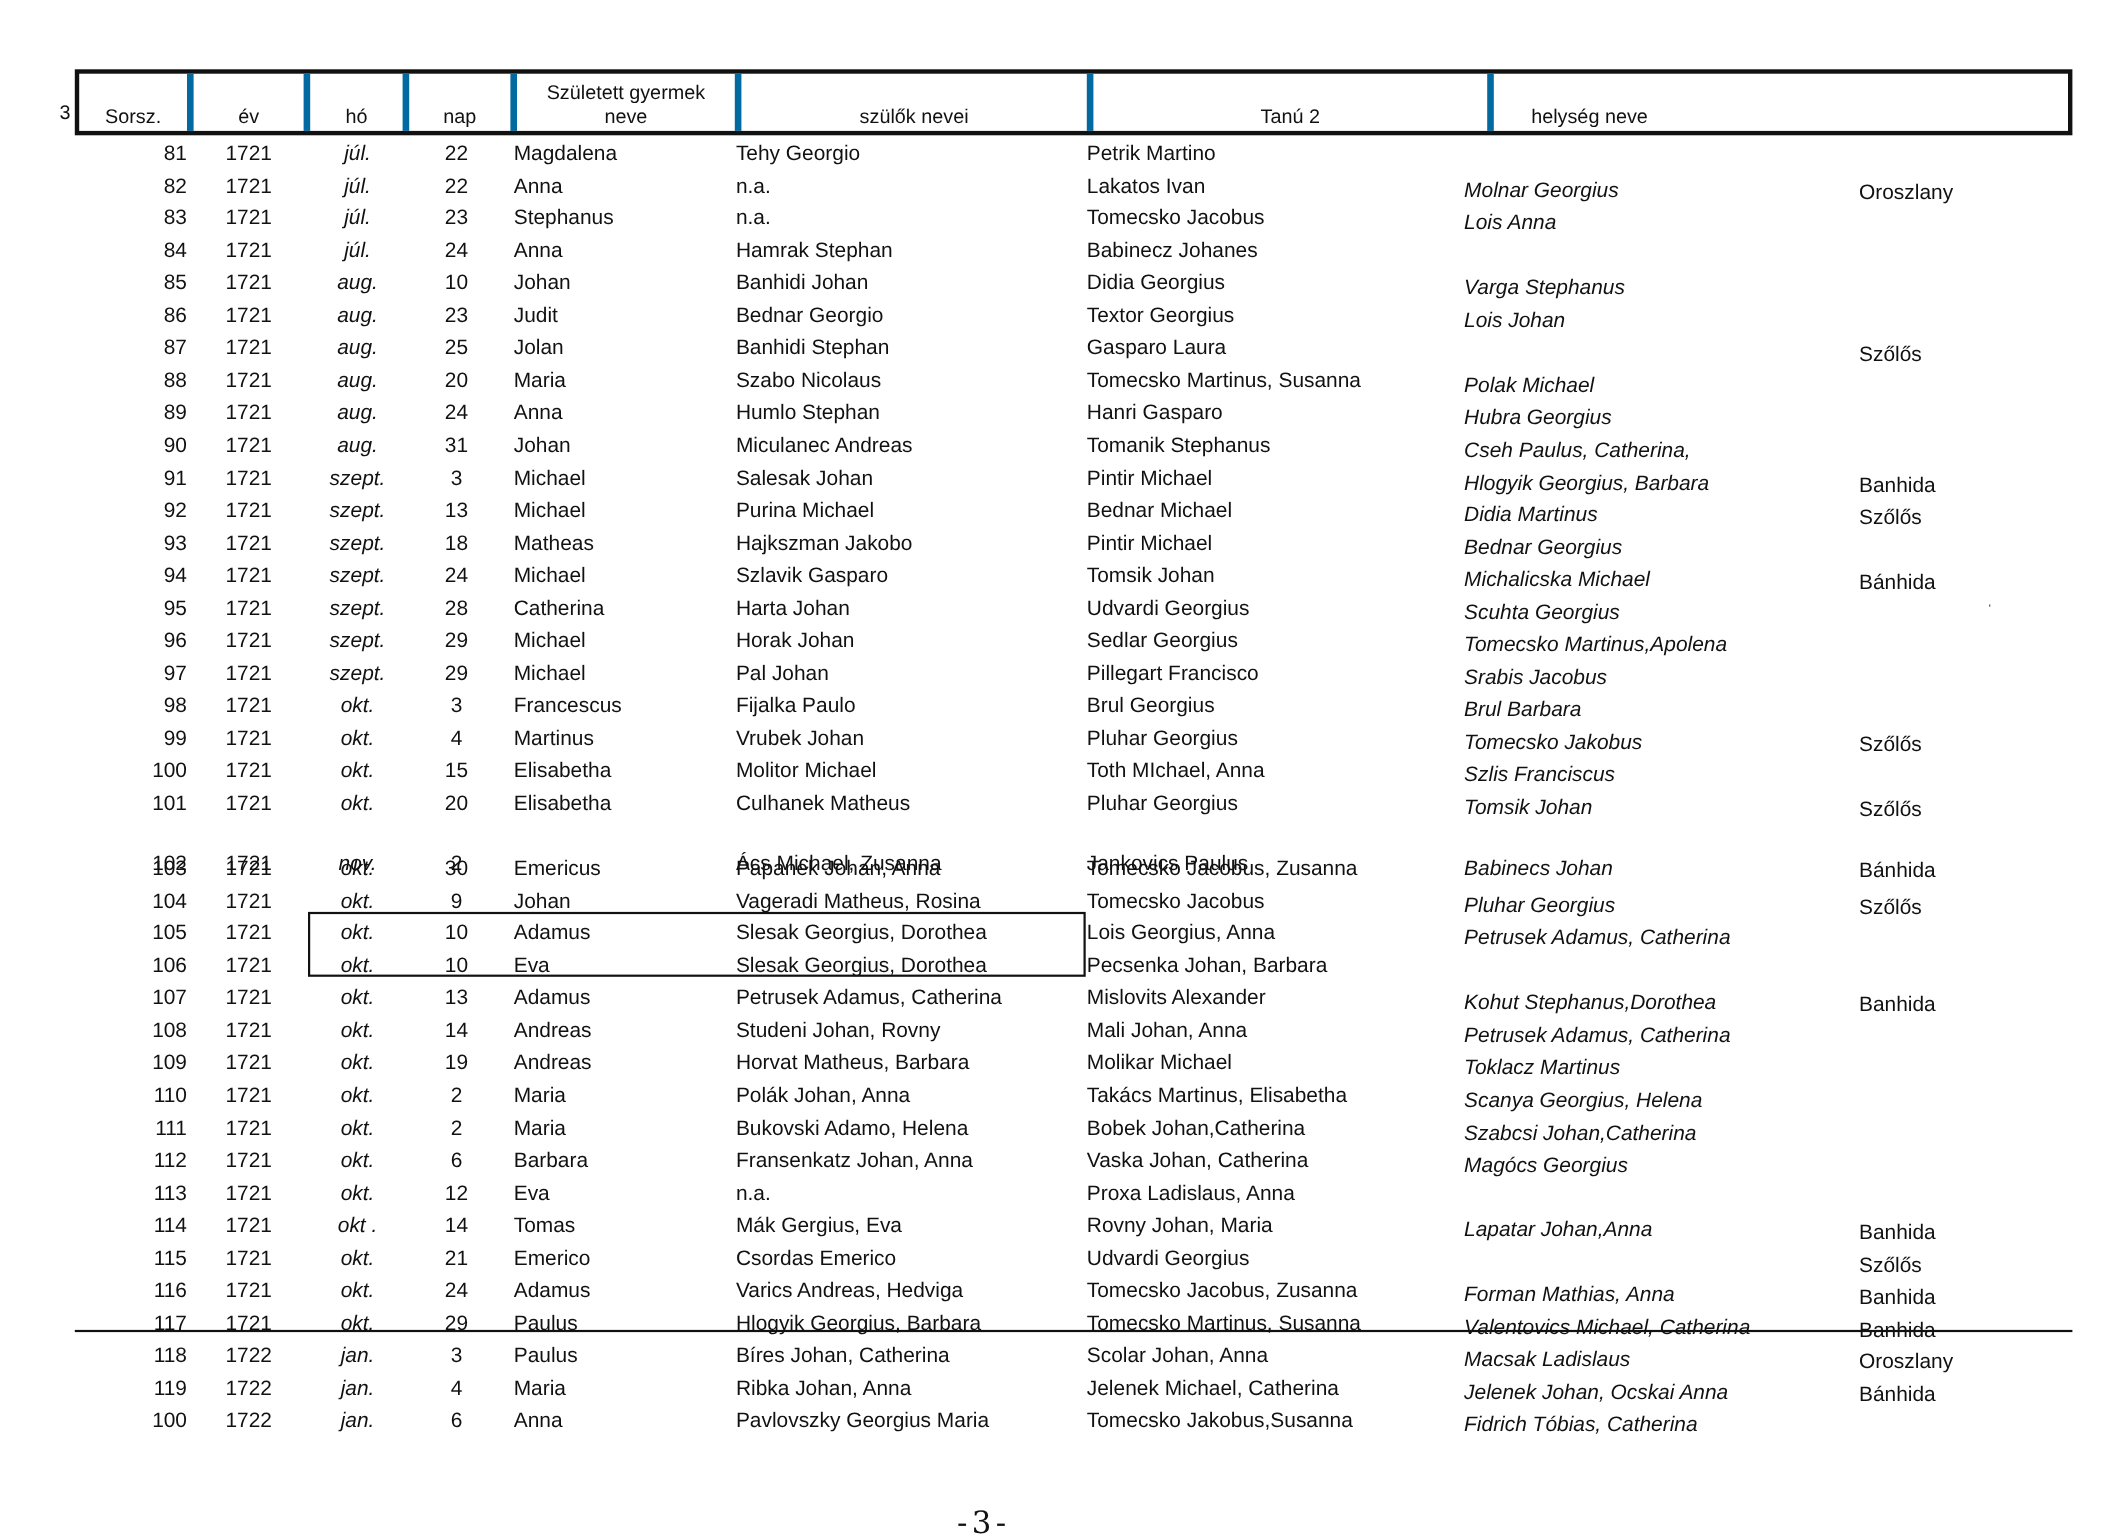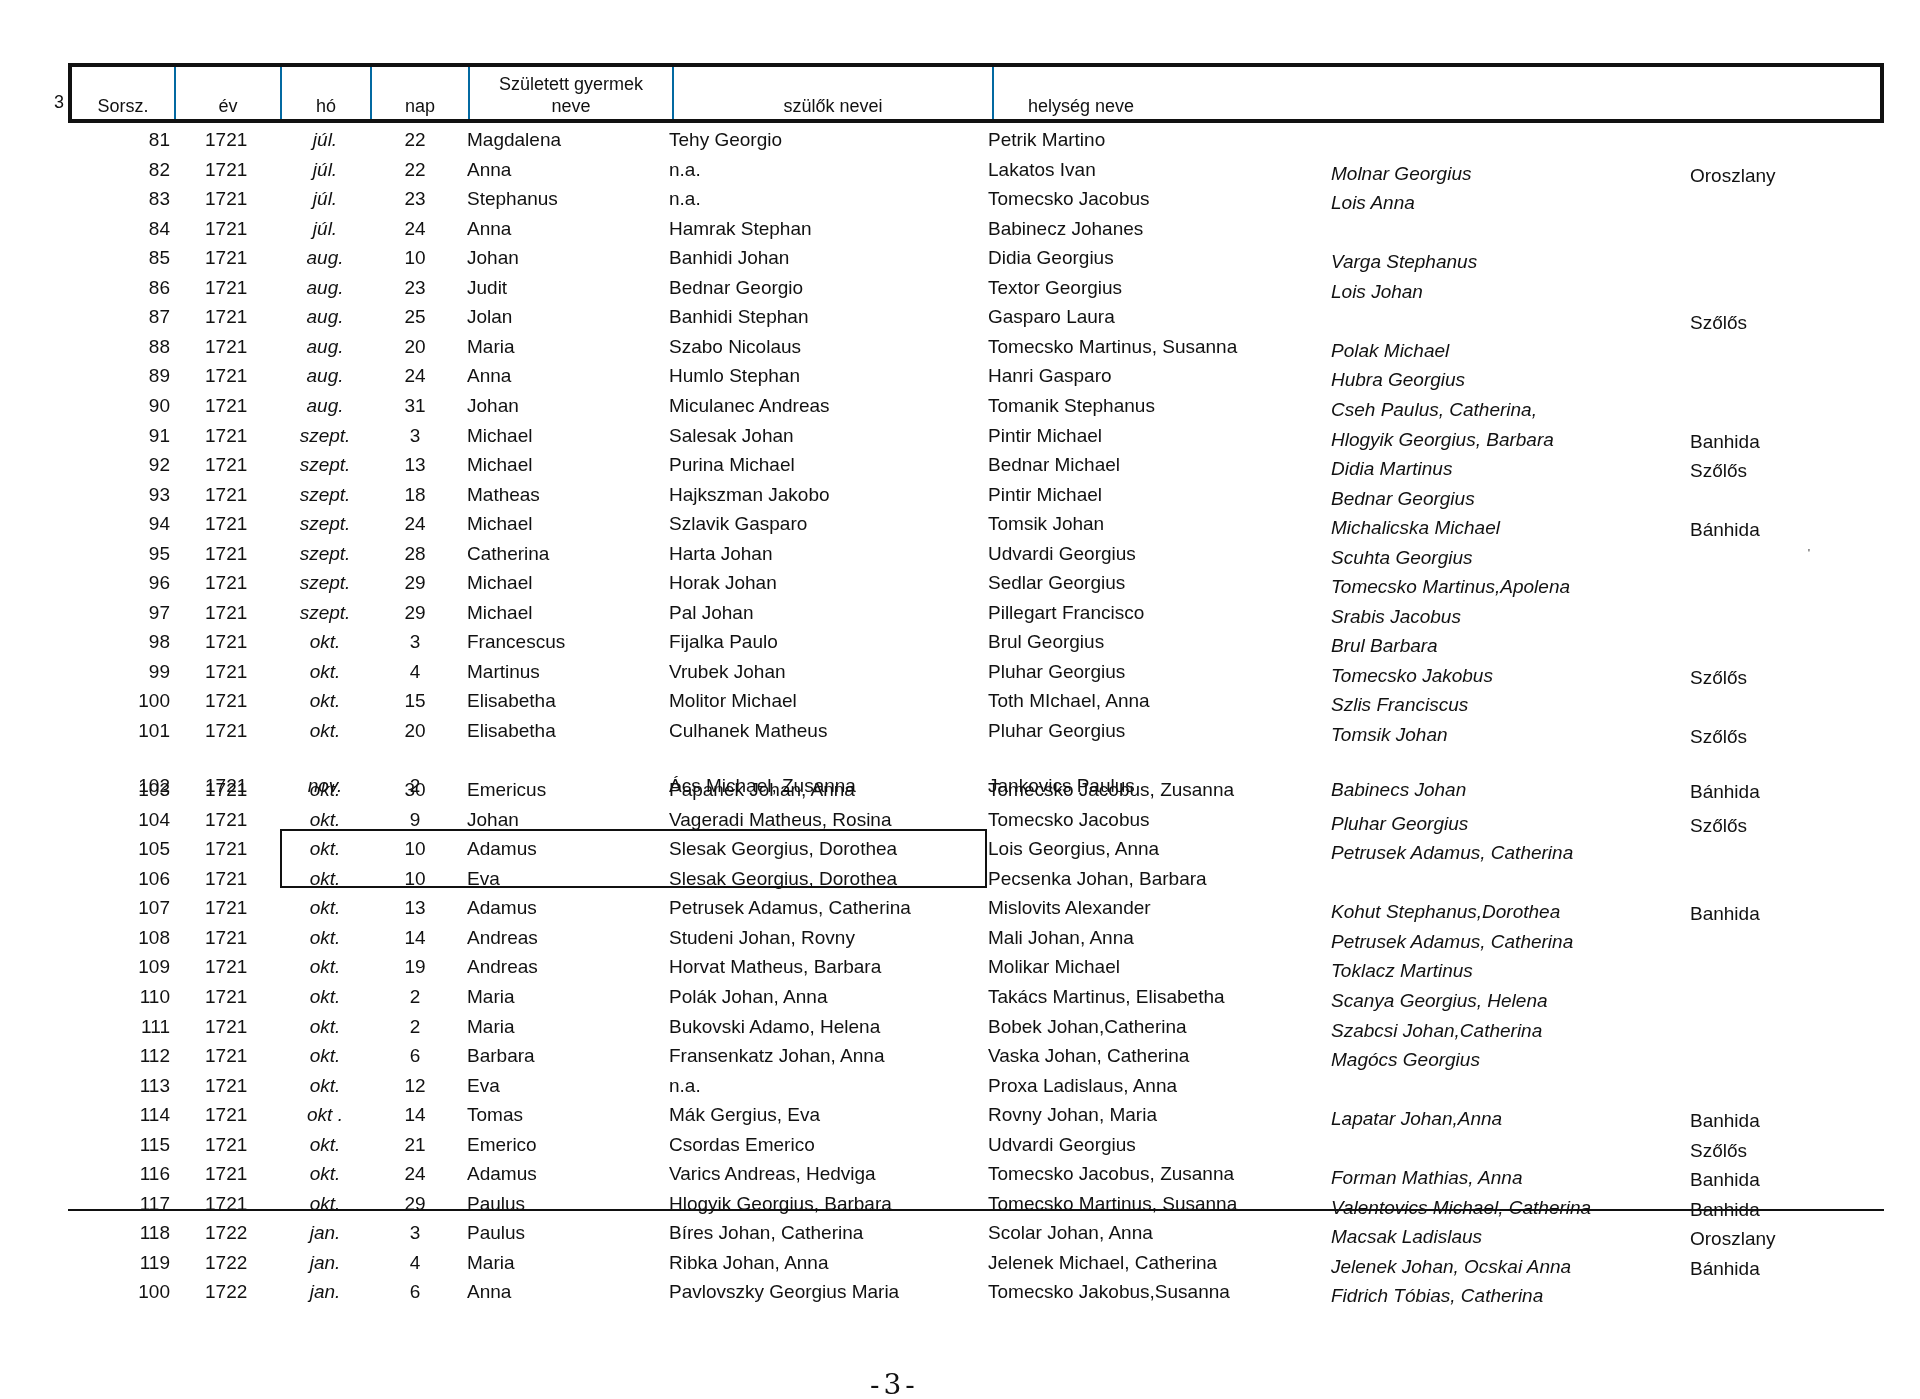--- a/index.html
+++ b/index.html
@@ -10,21 +10,21 @@
     }
     .page-num-left {
       position: absolute; left: 54px; top: 92px; font-size: 18px;
     }
     .header {
       position: absolute; left: 68px; top: 63px; width: 1816px; height: 60px;
       border: 4px solid #111; border-bottom-width: 4px; box-sizing: border-box;
       display: flex;
     }
     .hcell {
-      position: relative; box-sizing: border-box; border-right: 2px solid #0369a1;
+      position: relative; box-sizing: border-box; border-right: 6px solid #0369a1;
       font-size: 18px; text-align: center; display: flex; flex-direction: column;
       justify-content: flex-end; padding-bottom: 2px; line-height: 22px;
     }
     .hcell:last-child { border-right: none; }
     .rows { position: absolute; left: 0; top: 125px; width: 1920px; }
     .row {
       position: absolute; left: 0; height: 29px; width: 1920px; font-size: 19px;
       line-height: 29px; white-space: nowrap;
     }
     .c { position: absolute; top: 0; }
@@ -58,20 +58,21 @@
 <div class="header">
   <div class="hcell" style="width:104px">Sorsz.</div>
   <div class="hcell" style="width:106px">év</div>
   <div class="hcell" style="width:90px">hó</div>
   <div class="hcell" style="width:98px">nap</div>
   <div class="hcell" style="width:204px">
     <span>Született gyermek</span>
     <span>neve</span>
   </div>
   <div class="hcell" style="width:320px">szülők nevei</div>
+  <div class="hcell" style="width:364px">Tanú 2</div>
   <div class="hcell" style="width:174px">helység neve</div>
 </div>
 
 <div class="rows" id="rows">
     <div class="row" style="top: 0px;">
       <span class="c c-n">81</span>
       <span class="c c-ev">1721</span>
       <span class="c c-ho">júl.</span>
       <span class="c c-nap">22</span>
       <span class="c c-child">Magdalena</span>

